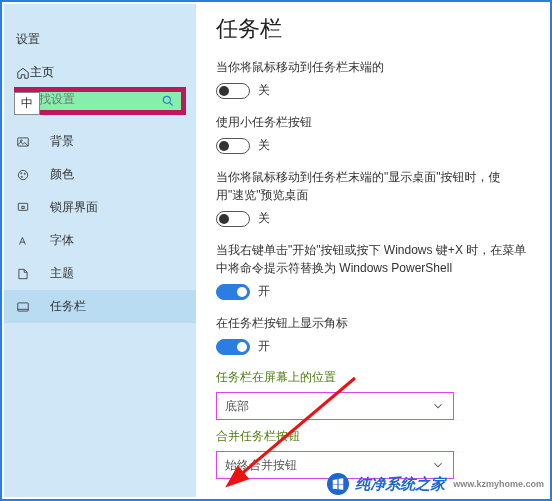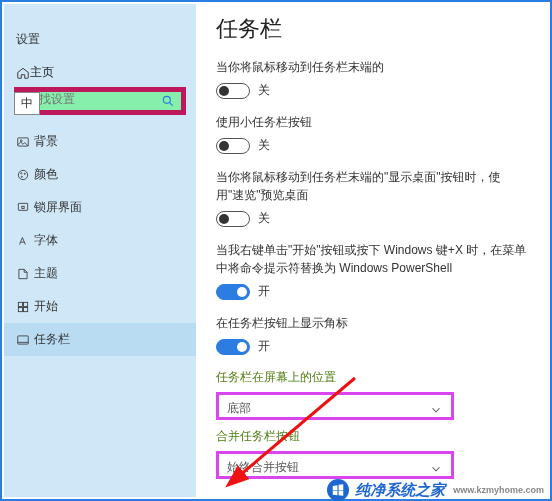--- a/index.html
+++ b/index.html
@@ -10,35 +10,35 @@
 .sb-title{padding:6px 12px 10px;font-size:12px;color:#333}
 .home-row{display:flex;align-items:center;gap:0;padding:6px 12px;font-size:12px}
 .icon{width:14px;height:14px;display:inline-flex;align-items:center;justify-content:center;flex:0 0 14px}
 .icon svg{width:14px;height:14px}
 .search-wrap{padding:0 10px 6px}
 .search{position:relative;display:flex;align-items:flex-start;background:#86efac;border:5px solid #be185d;height:28px;padding:0 24px 0 8px}
 .search input{border:0;outline:0;width:100%;font-size:12px;background:transparent;color:#555}
 .search .mag{position:absolute;right:6px;top:50%;transform:translateY(-50%)}
 .ime{position:absolute;left:14px;top:92px;background:#fff;border:1px solid #888;padding:2px 6px;font-size:12px;color:#333;z-index:5}
 .nav{list-style:none;margin-top:4px}
-.nav li{display:flex;align-items:center;gap:4px;padding:8px 12px;font-size:12px;color:#333;cursor:pointer}
+.nav li{display:flex;align-items:center;gap:20px;padding:8px 12px;font-size:12px;color:#333;cursor:pointer}
 .nav li.active{background:#b9dcf2}
 .main{flex:1;padding:10px 20px 0 20px;overflow:hidden;color:#222}
 .main h1{font-size:22px;font-weight:500;margin-bottom:14px}
 .setting{margin-bottom:14px}
 .setting .lbl{font-size:12px;color:#333;line-height:1.5;margin-bottom:6px}
 .toggle-row{display:flex;align-items:center;gap:8px}
 .toggle{width:34px;height:16px;border-radius:10px;border:1px solid #555;position:relative;background:#fff;flex:0 0 34px}
 .toggle::after{content:"";position:absolute;width:10px;height:10px;border-radius:50%;background:#333;left:2px;top:2px}
 .toggle.on{background:#2b7de1;border-color:#2b7de1}
 .toggle.on::after{background:#fff;left:20px}
 .tv{font-size:12px;color:#333}
 .sect-lbl{font-size:12px;color:#4d7c0f;margin:8px 0 6px}
-.dropdown{display:flex;align-items:flex-end;justify-content:space-between;border:3px solid #d946ef;height:28px;padding:0 8px;font-size:12px;color:#555;width:238px}
-.watermark{position:absolute;right:8px;bottom:0;display:flex;align-items:center;gap:6px;font-size:15px;font-weight:700;color:#1e66d0;font-style:italic;z-index:20}
+.dropdown{display:flex;align-items:center;justify-content:space-between;border:1px solid #d946ef;height:28px;padding:0 8px;font-size:12px;color:#555;width:238px}
+.watermark{position:absolute;right:8px;bottom:6px;display:flex;align-items:center;gap:6px;font-size:15px;font-weight:700;color:#1e66d0;font-style:italic;z-index:20}
 .wm-badge{width:22px;height:22px;border-radius:50%;background:#1e66d0;display:flex;align-items:center;justify-content:center}
 .wm-badge svg{width:14px;height:14px}
 .wm-sub{font-size:9px;color:#888;font-weight:700;font-style:normal;margin-left:2px}
 .arrow{position:absolute;left:225px;top:372px;z-index:15;pointer-events:none}
 </style>
 </head>
 <body>
 
 <div class="frame"></div>
 <div class="app">
@@ -105,31 +105,20 @@
         </li>
       <li>
           <span class="icon">
             <svg viewBox="0 0 24 24" fill="none" stroke="#333" stroke-width="1.4">
               <path d="M5 4h9l5 5v11H5z"></path>
               <path d="M14 4v5h5"></path>
             </svg>
           </span>
           <span>主题</span>
         </li>
-      <li>
-          <span class="icon">
-            <svg viewBox="0 0 24 24" fill="none" stroke="#333" stroke-width="1.4">
-              <rect x="4" y="4" width="7" height="7"></rect>
-              <rect x="13" y="4" width="7" height="7"></rect>
-              <rect x="4" y="13" width="7" height="7"></rect>
-              <rect x="13" y="13" width="7" height="7"></rect>
-            </svg>
-          </span>
-          <span>开始</span>
-        </li>
       <li class="active">
           <span class="icon">
             <svg viewBox="0 0 24 24" fill="none" stroke="#333" stroke-width="1.4">
               <rect x="3" y="5" width="18" height="14" rx="1"></rect>
               <line x1="3" y1="16" x2="21" y2="16"></line>
             </svg>
           </span>
           <span>任务栏</span>
         </li>
     </ul>

